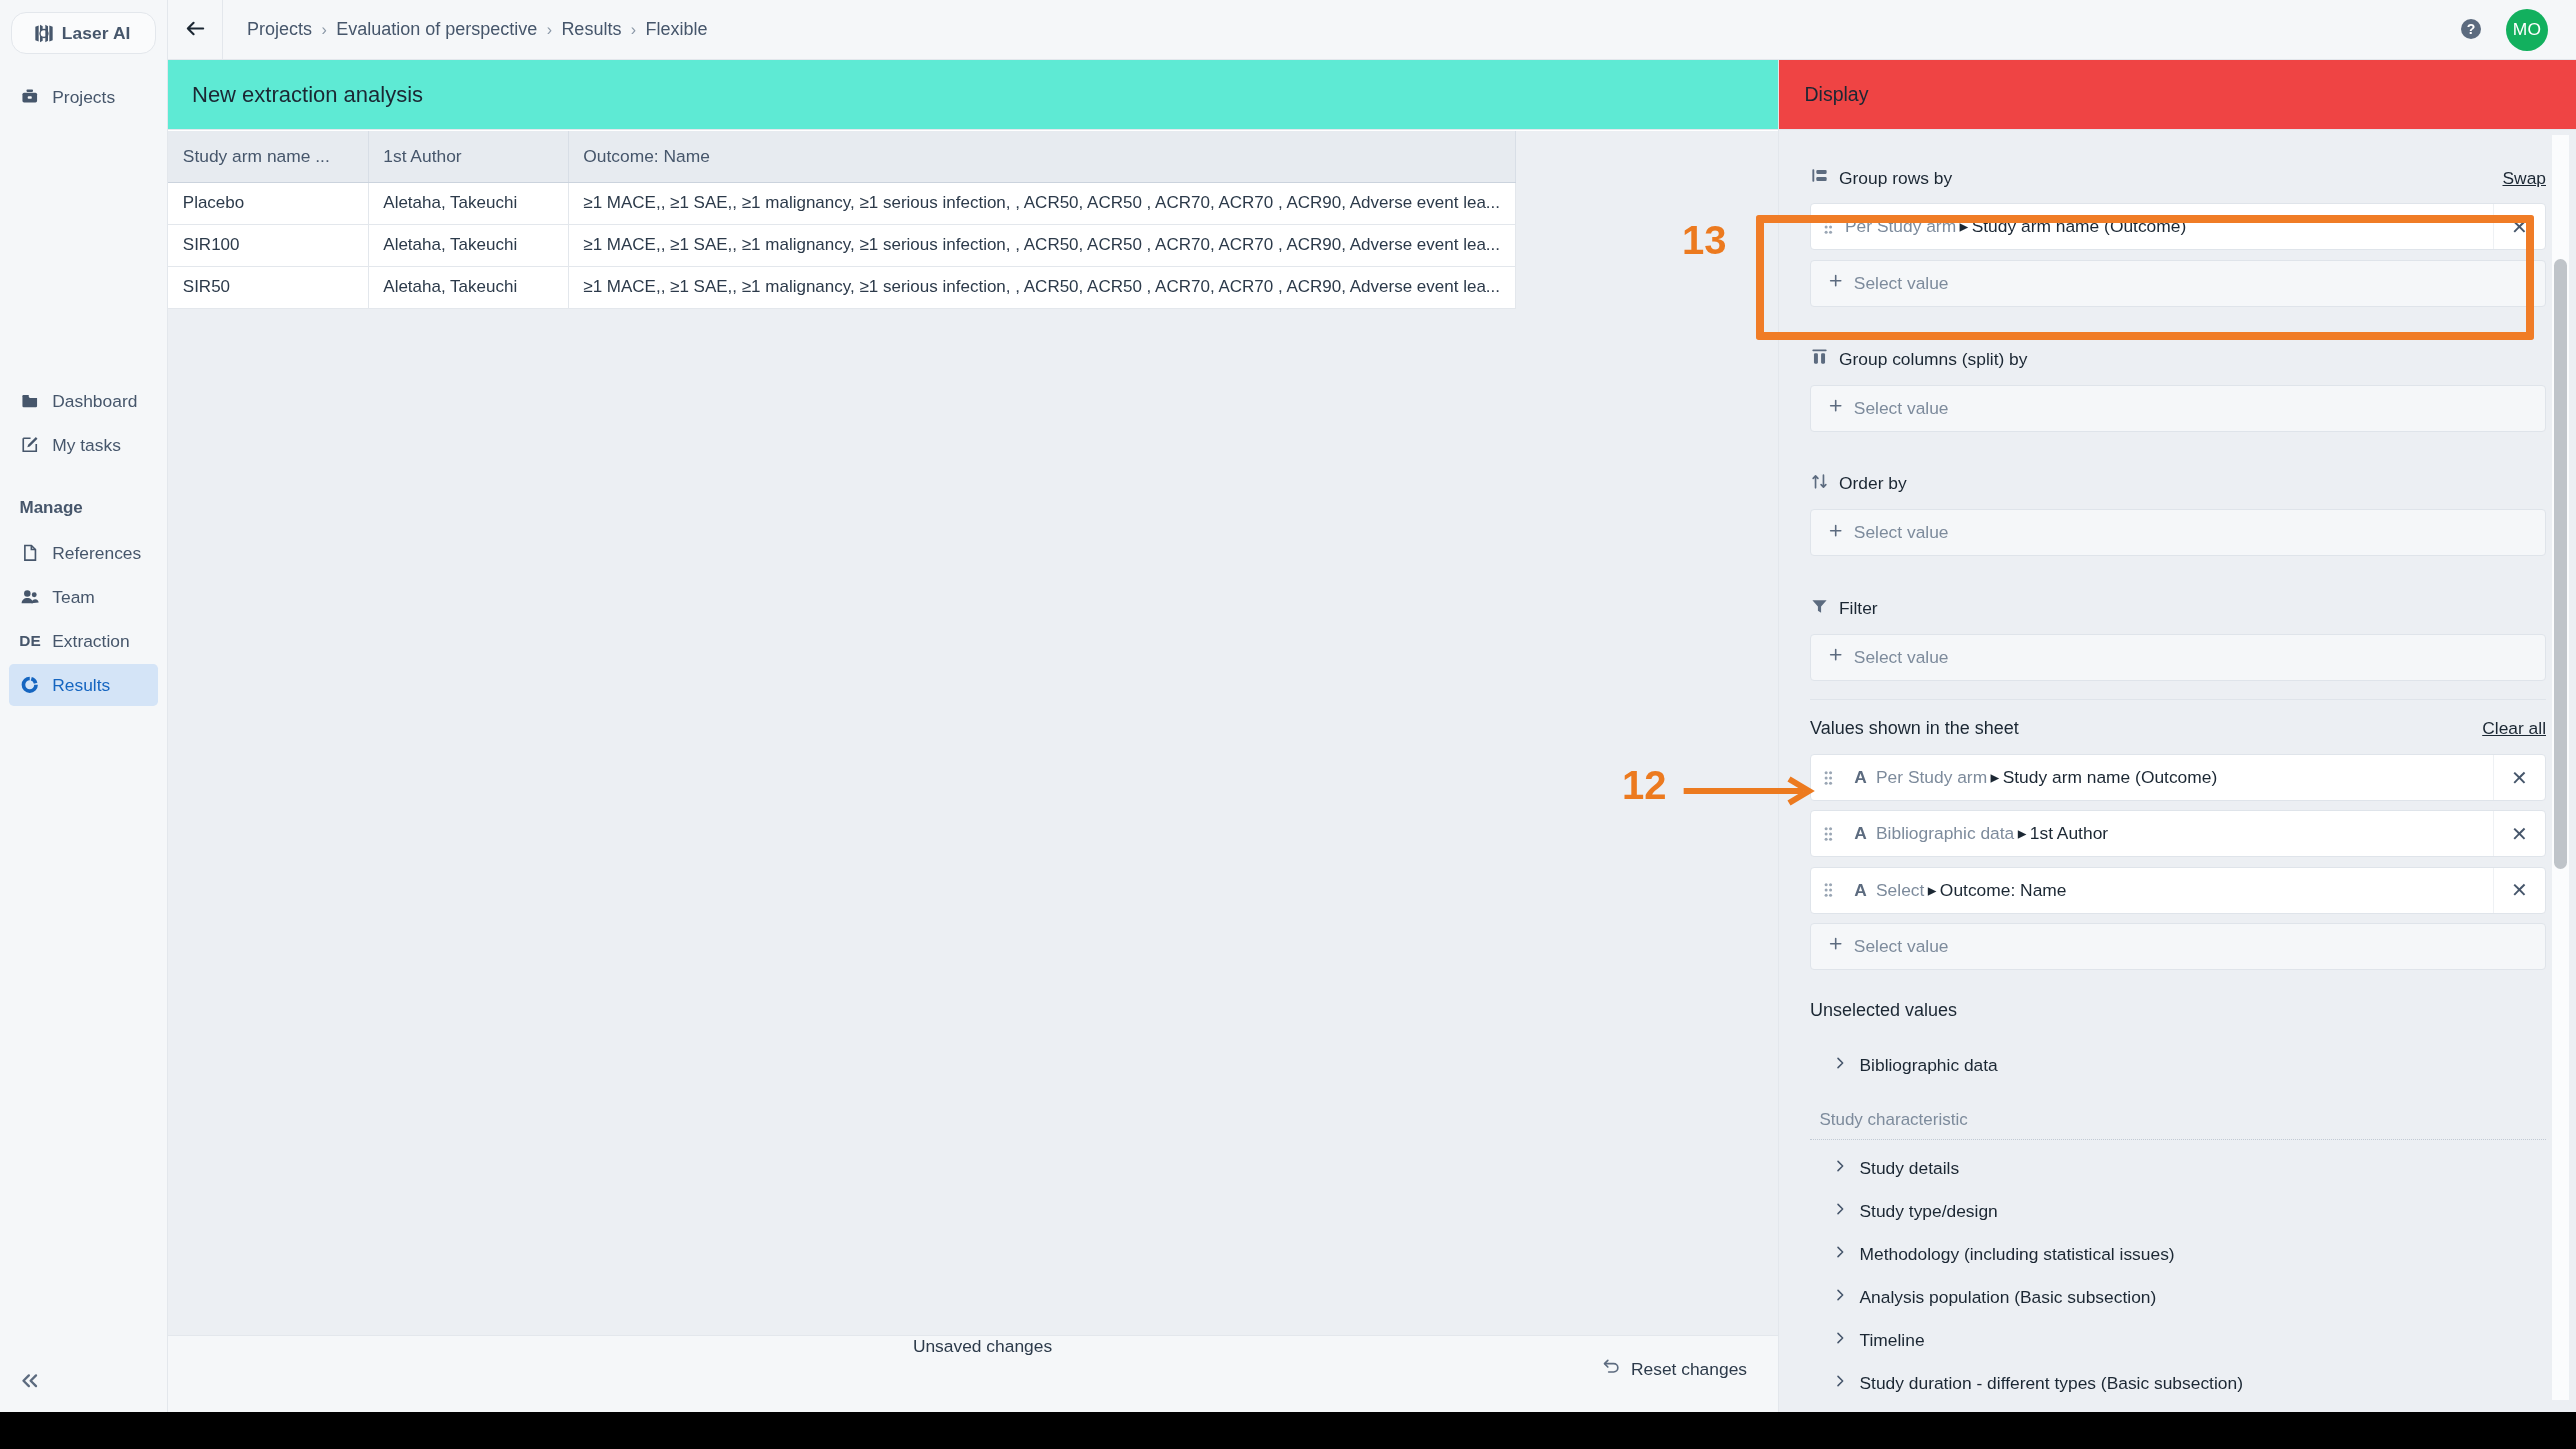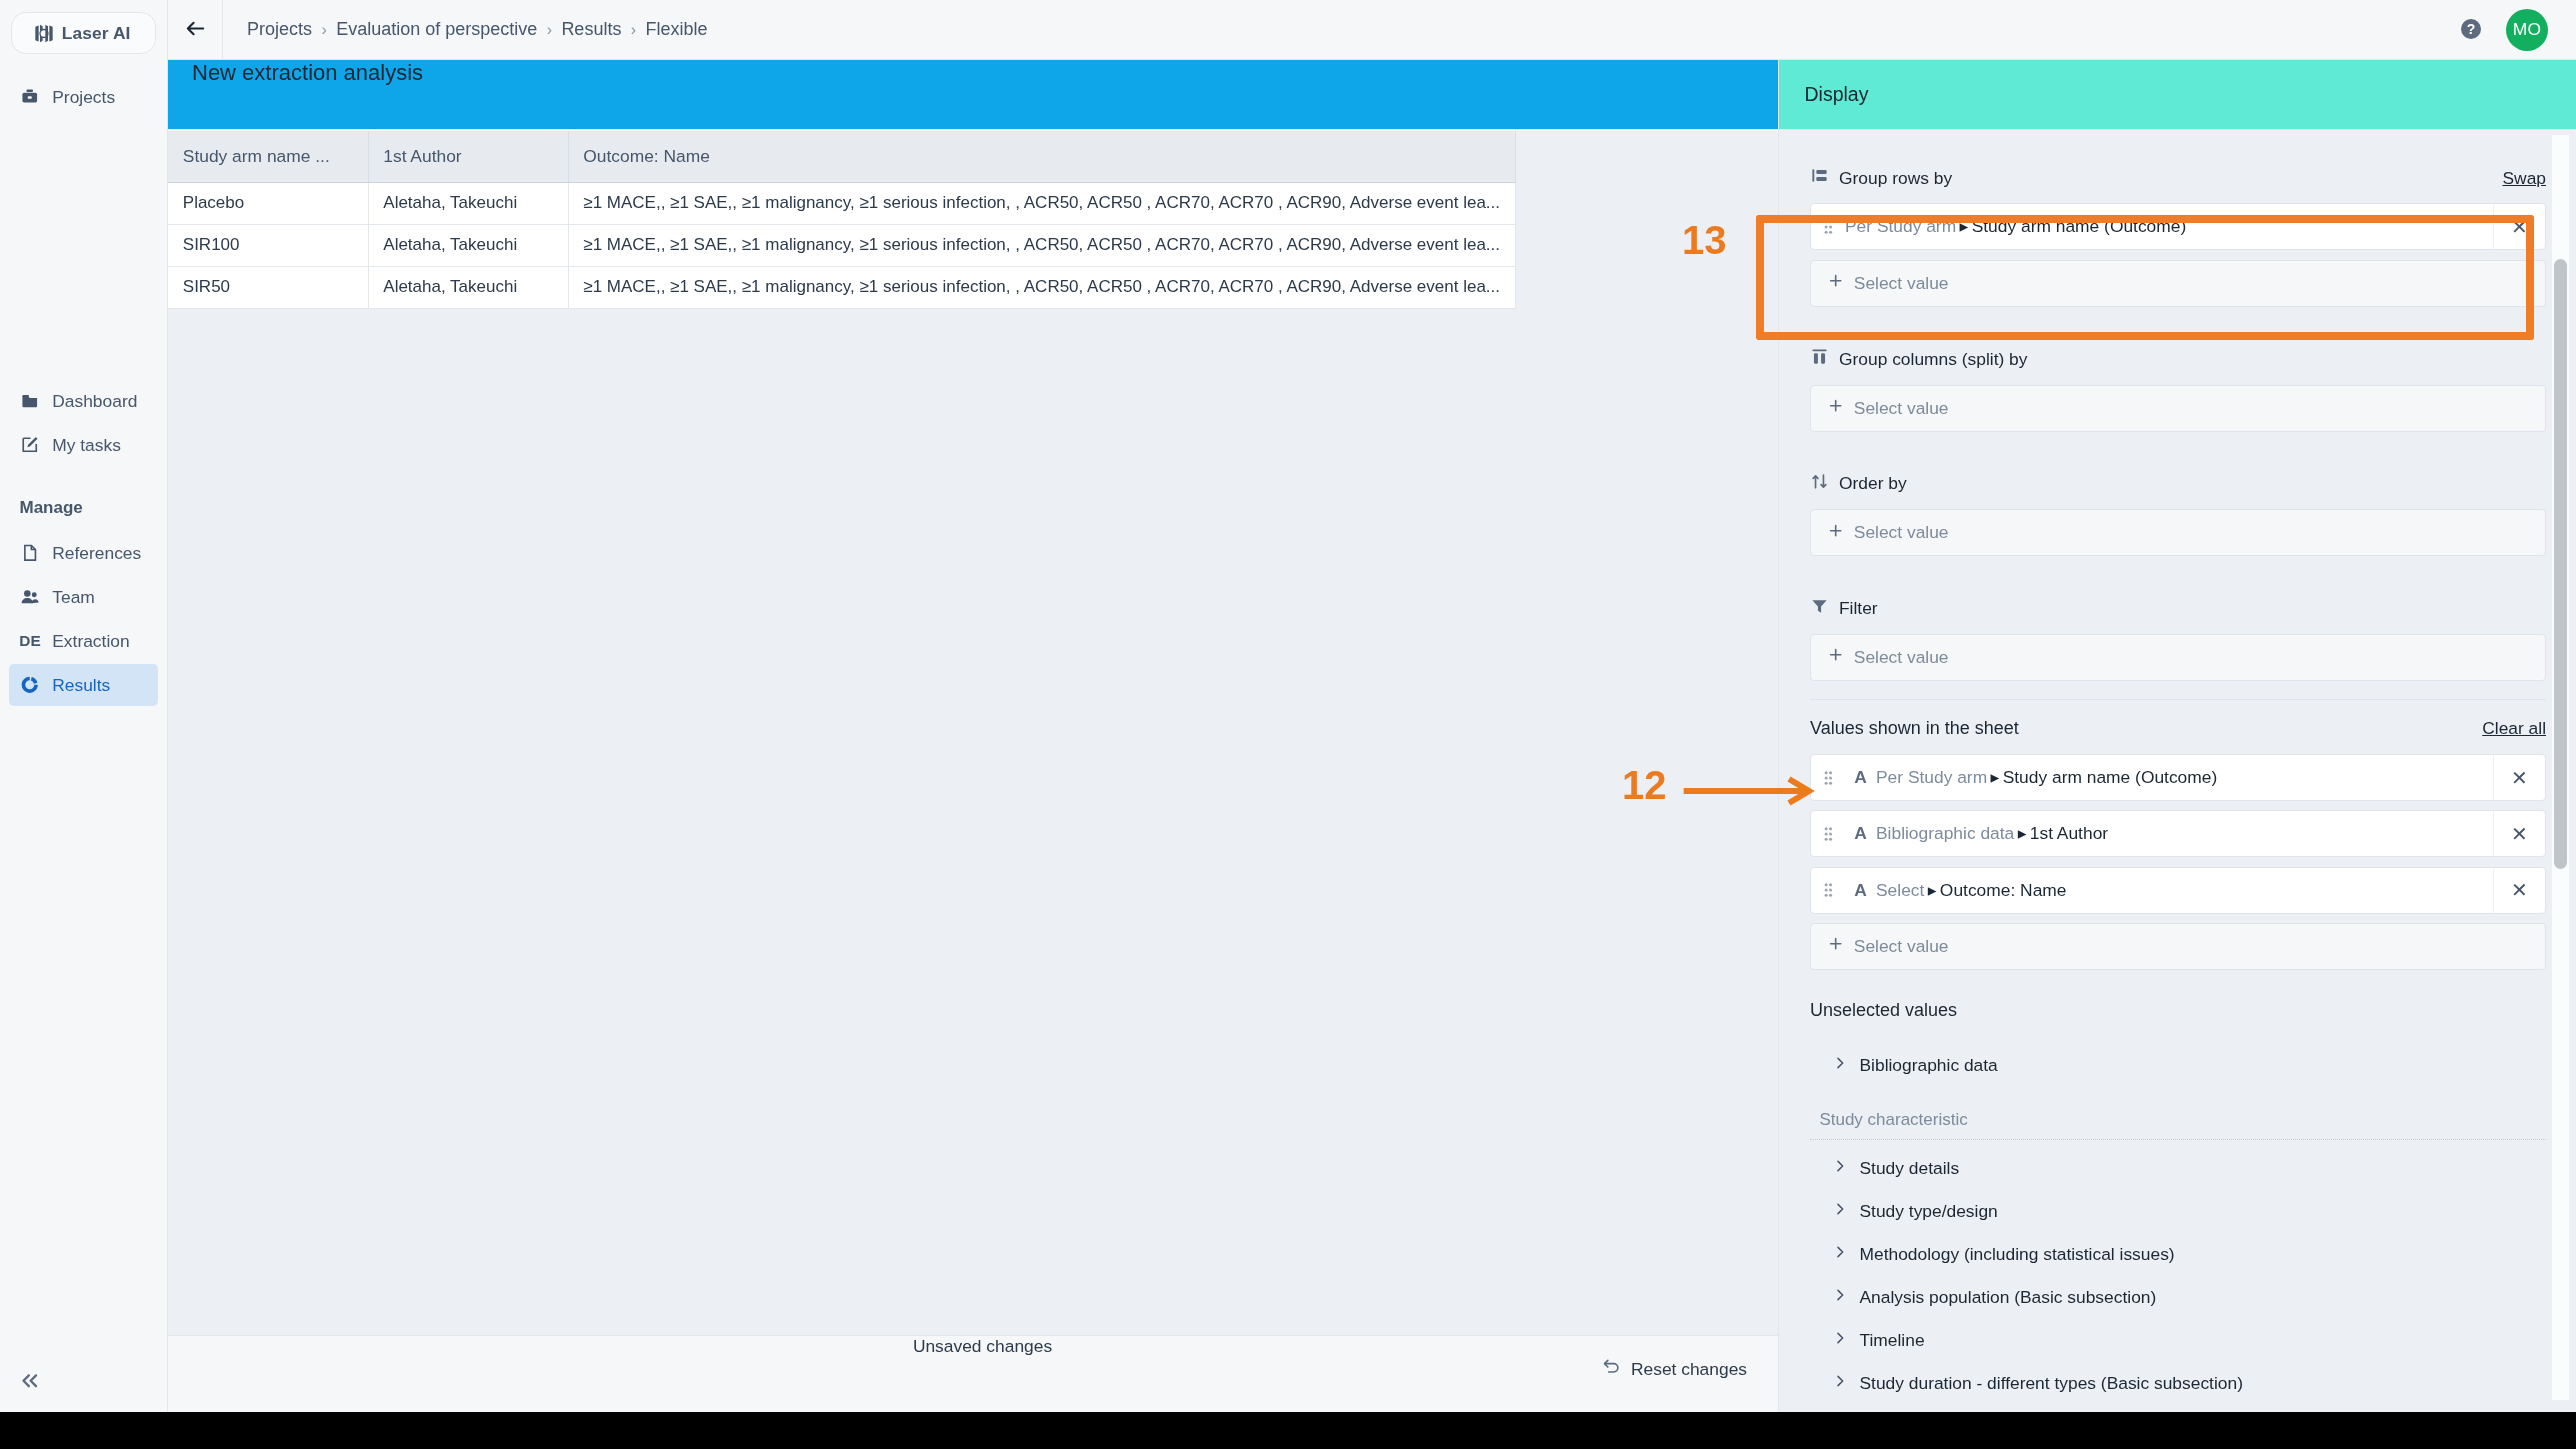--- a/index.html
+++ b/index.html
@@ -84,23 +84,23 @@
     background: #12b05e; color: #fff;
     display: flex; align-items: center; justify-content: center;
     font-size: 17.4px; font-weight: 500; letter-spacing: 0.3px;
     cursor: pointer;
   }
 
   
   .subheader {
     position: absolute; left: 168px; top: 60px;
     width: 2408px; height: 70px;
-    background: #0ea5e9;
+    background: #5eead4;
     border-bottom: 0.7px solid #e3e7ec;
-    display: flex; 
+    display: flex; align-items: center;
   }
   .page-title { padding-left: 24px; font-size: 22px; color: #1b2733; }
   .subheader-actions {
     margin-left: auto; display: flex; align-items: center; gap: 14.8px;
     padding-right: 28px;
   }
   .btn-secondary {
     height: 40px; padding: 0 19px;
     background: #ffffff; border: 0.7px solid #c8d0d9; border-radius: 4px;
     font-size: 17.4px; color: #1b2733; cursor: pointer;
@@ -162,21 +162,21 @@
   }
 
   
   .panel {
     position: absolute; left: 1778px; top: 60px;
     width: 798px; height: 1352px;
     background: #eceff3;
     border-left: 0.7px solid #e3e7ec;
   }
   .panel-head {
-    height: 70px; background: #5eead4;
+    height: 70px; background: #ef4444;
     border-bottom: 0.7px solid #e3e7ec;
     display: flex; align-items: center;
     padding-left: 25.5px;
     font-size: 19.5px; color: #1b2733;
   }
   .panel-body {
     position: absolute; top: 71px; left: 0;
     width: 798px; height: 1281px;
     padding: 35px 31px 0 31px;
     overflow: hidden;

